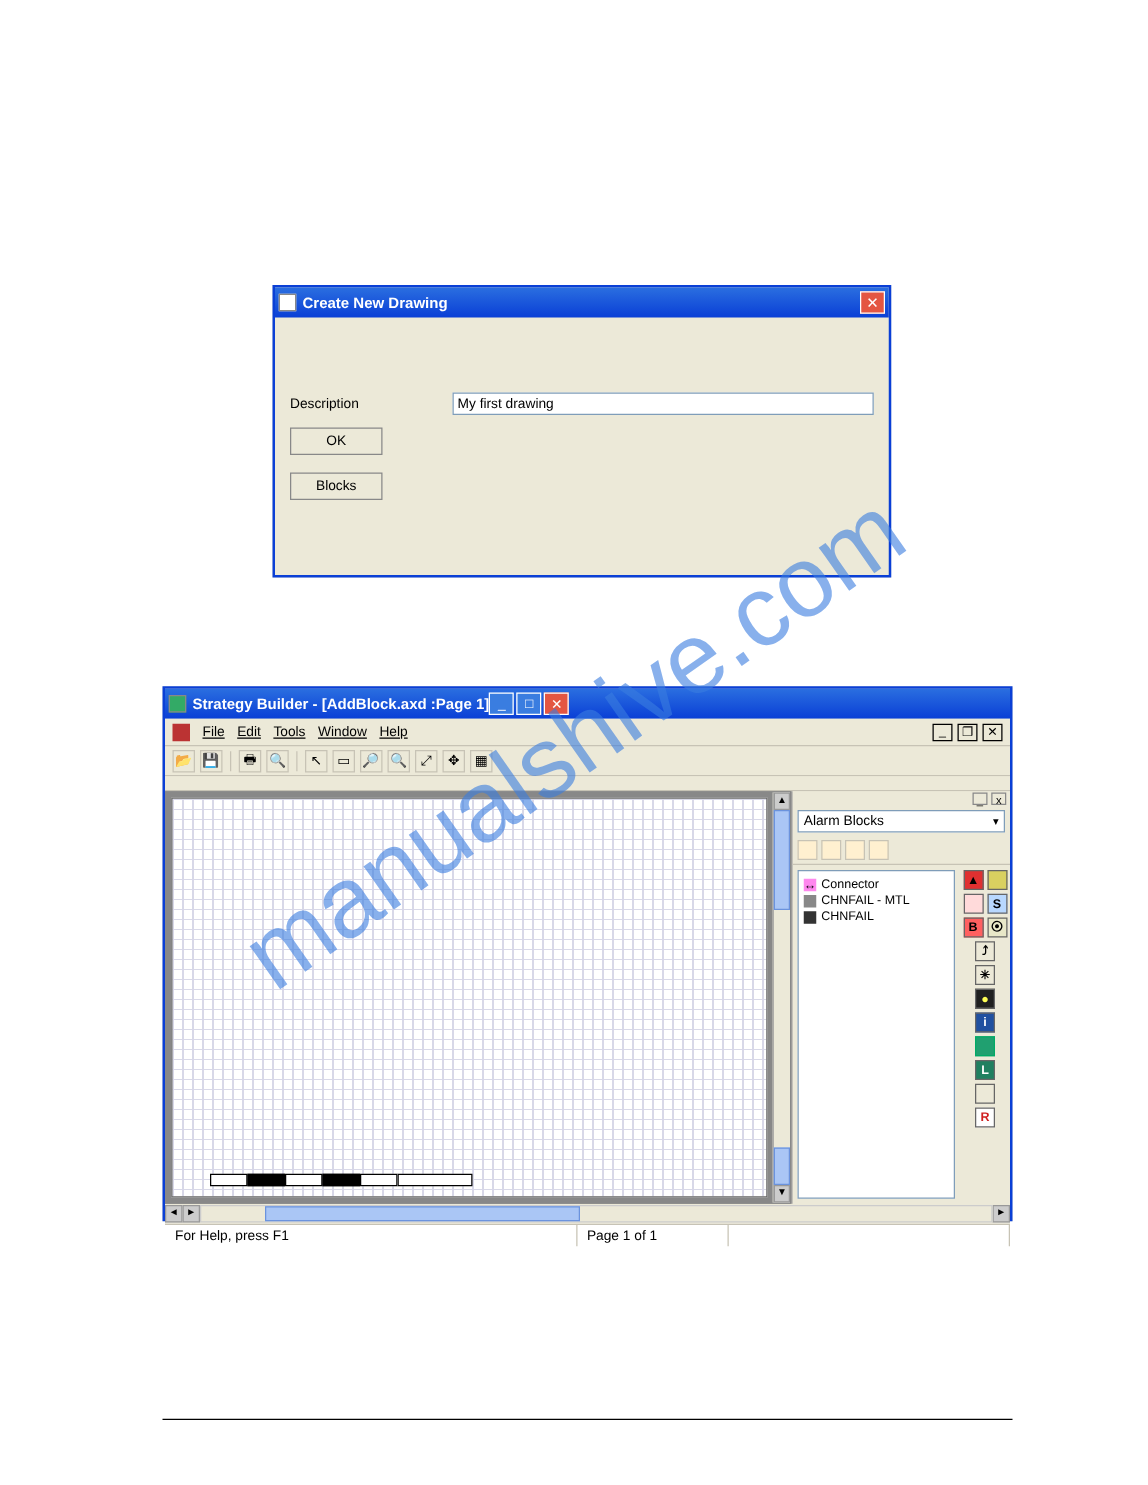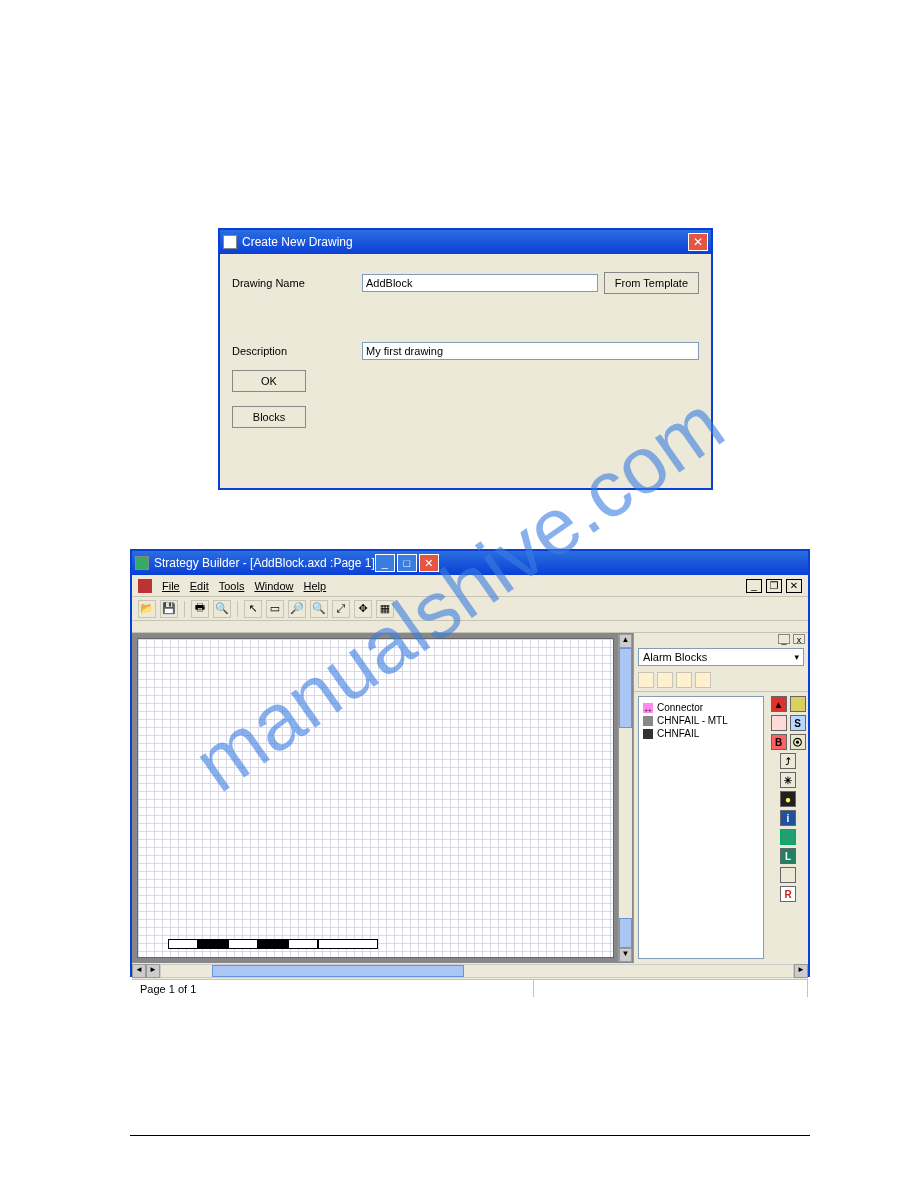--- a/index.html
+++ b/index.html
@@ -12,21 +12,21 @@
     font-size: 80px; color: #3a7de0; opacity: 0.6;
     pointer-events: none; z-index: 100; font-weight: 400;
     white-space: nowrap;
   }
 
   
   .dlg1 { position: absolute; left: 218px; top: 228px; width: 495px; border: 2px solid #0a3fd6; background:#ece9d8; }
   .titlebar { background: linear-gradient(#2a6ee0,#0a3fd6); height: 24px; display:flex; align-items:center; justify-content:space-between; padding:0 3px; }
   .titlebar .t-left { display:flex; align-items:center; gap:5px; }
   .titlebar .icon16 { width:14px; height:14px; background:#fff; border:1px solid #888; display:inline-block; }
-  .titlebar .title { color:#fff; font-size:12px; font-weight:normal; }
+  .titlebar .title { color:#fff; font-size:12px; font-weight:bold; }
   .xbtn { width:20px; height:18px; background:#e45642; border:1px solid #fff; color:#fff; font-size:12px; display:flex; align-items:center; justify-content:center; cursor:pointer; }
   .dlg1-body { padding:18px 12px 20px 12px; font-size:11px; color:#000; }
   .row { display:flex; align-items:center; margin-bottom:6px; }
   .lbl { width:130px; }
   .tinput { flex:1; height:18px; border:1px solid #7f9db9; background:#fff; font-size:11px; padding:1px 3px; }
   .btn { height:22px; border:1px solid #888; background:#ece9d8; font-size:11px; padding:0 10px; cursor:pointer; }
   .btn-group { display:flex; gap:14px; justify-content:flex-end; margin-top:10px;flex-direction:column; }
   .btn-group .btn { width:74px; }
 
   
@@ -90,25 +90,20 @@
 
 <div class="dlg1">
   <div class="titlebar">
     <div class="t-left">
       <span class="icon16"></span>
       <span class="title">Create New Drawing</span>
     </div>
     <div class="xbtn">✕</div>
   </div>
   <div class="dlg1-body">
-    <div class="row">
-      <div class="lbl">Drawing Name</div>
-      <input class="tinput" style="margin-right: 6px;" value="AddBlock">
-      <button class="btn">From Template</button>
-    </div>
     <div style="height:42px"></div>
     <div class="row">
       <div class="lbl">Description</div>
       <input class="tinput" value="My first drawing" style="">
     </div>
     <div class="btn-group">
       <button class="btn">OK</button>
       <button class="btn">Blocks</button>
     </div>
     <div style="height:40px"></div>
@@ -234,20 +229,21 @@
   </div>
   <div class="hscroll-row">
     <div class="harrow">◄</div>
         <div class="harrow">►</div>
     <div class="htrack">
           <div class="hthumb"></div>
         </div>
     <div class="harrow">►</div>
   </div>
   <div class="statusbar">
+    <div class="cell">For Help, press F1</div>
     <div class="cell">Page 1 of 1</div>
     <div class="cell" style="flex:2"></div>
   </div>
 </div>
 
 <div class="footer-hr"></div>
 
 </div>
 
 </body></html>

